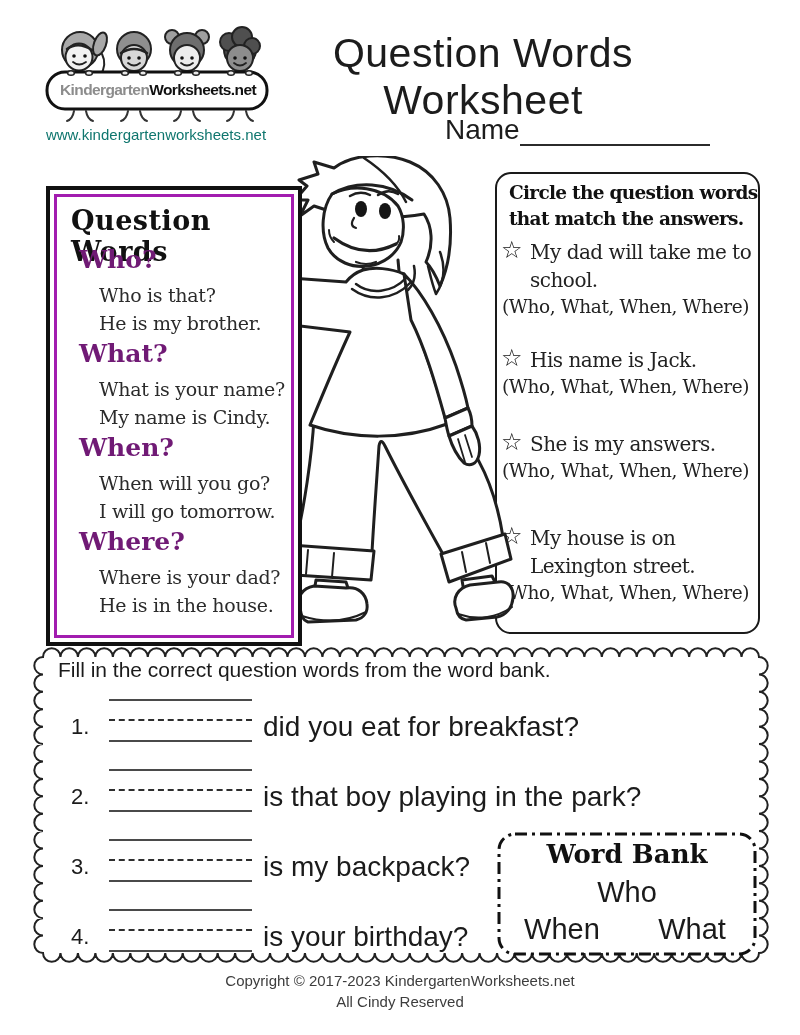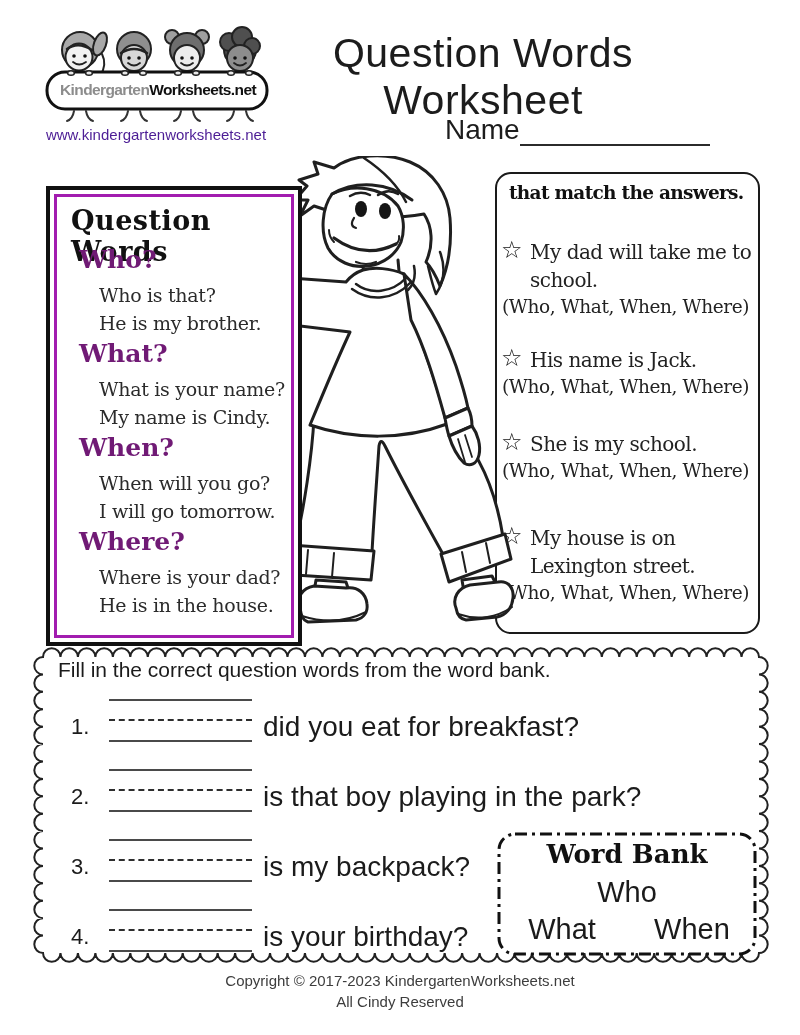--- a/index.html
+++ b/index.html
@@ -7,21 +7,21 @@
         font-family:"Liberation Sans",sans-serif;color:#1f1f1f;}
   .abs{position:absolute;}
   .serif{font-family:"DejaVu Serif",serif;}
 
   
   .logo-svg{left:44px;top:20px;width:228px;height:106px;}
   .brand-text{left:50px;top:81px;width:216px;text-align:center;font-weight:bold;
               font-size:15.5px;letter-spacing:-0.6px;white-space:nowrap;}
   .brand-gray{color:#8c8c8c;}
   .brand-black{color:#111;}
-  .logo-url{left:40px;top:126px;width:232px;text-align:center;font-size:15px;color:#4c1d95;}
+  .logo-url{left:40px;top:126px;width:232px;text-align:center;font-size:15px;color:#0f766e;}
   .page-title{left:278px;top:30px;width:410px;text-align:center;font-size:41px;color:#1c1c1c;letter-spacing:0.5px;}
   .name-row{left:445px;top:114px;font-size:28px;color:#1c1c1c;}
   .name-line{display:inline-block;width:190px;border-bottom:2px solid #2b2b2b;height:30px;vertical-align:bottom;}
 
   
   .qw-outer{left:46px;top:186px;width:248px;height:452px;border:4px solid #111;background:#fff;z-index:5;}
   .qw-inner{position:absolute;left:4px;top:4px;right:4px;bottom:4px;border:3px solid #a21caf;}
   .qw-title{position:absolute;left:14px;top:8px;font-size:27px;font-weight:bold;color:#111;letter-spacing:0.5px;}
   .qw-word{position:absolute;left:22px;font-size:25px;font-weight:bold;color:#701a75;}
   .qw-lines{position:absolute;left:42px;font-size:19px;letter-spacing:-0.3px;color:#2b2b2b;line-height:28px;white-space:nowrap;}
@@ -208,20 +208,21 @@
       <path d="M 56 40 Q 66 34 76 39 M 84 39 Q 94 32 104 38" fill="none" stroke-width="2.5"></path>
       <path d="M 60 62 Q 55 70 62 72" fill="none" stroke-width="2.2"></path>
       <path d="M 40 82 Q 70 104 102 88" fill="none" stroke-width="3.2"></path>
       <path d="M 35 74 Q 35 81 40 86 M 102 88 Q 106 85 105 80" fill="none" stroke-width="2"></path>
       <path d="M 62 106 Q 72 110 82 106" fill="none" stroke-width="2.2"></path>
     </g>
   </svg>
 
   <div class="abs circle-box serif">
     <div class="cb-instr">
+      <div>Circle the question words</div>
       <div>that match the answers.</div>
     </div>
 
     <div class="cb-item" style="top:64px">
       <span class="cb-star">☆</span>
       <div class="cb-text">
         <div>My dad will take me to</div>
         <div>school.</div>
       </div>
       <div class="cb-opts">(Who, What, When, Where)</div>
@@ -232,21 +233,21 @@
       <div class="cb-text">
         <div>His name is Jack.</div>
 
       </div>
       <div class="cb-opts">(Who, What, When, Where)</div>
     </div>
 
     <div class="cb-item" style="top:256px">
       <span class="cb-star">☆</span>
       <div class="cb-text">
-        <div>She is my school.</div>
+        <div>She is my answers.</div>
 
       </div>
       <div class="cb-opts">(Who, What, When, Where)</div>
     </div>
 
     <div class="cb-item" style="top:350px">
       <span class="cb-star">☆</span>
       <div class="cb-text">
         <div>My house is on</div>
         <div>Lexington street.</div>
@@ -296,22 +297,22 @@
 
     <div class="word-bank">
       <svg class="wb-border" viewBox="0 0 260 124">
         <rect x="2" y="2" width="256" height="120" rx="16" fill="none" stroke="#111" stroke-width="3" stroke-dasharray="12 5 3 5"></rect>
       </svg>
       <div class="wb-title serif">Word Bank</div>
       <div class="wb-row wb-r1">
         <span>Who</span>
       </div>
       <div class="wb-row wb-r2">
+        <span>When</span>
         <span>What</span>
-        <span>When</span>
       </div>
     </div>
   </div>
 
   <div class="abs footer">
     <div>Copyright © 2017-2023 KindergartenWorksheets.net</div>
     <div>All Cindy Reserved</div>
   </div>
 
 </div>

